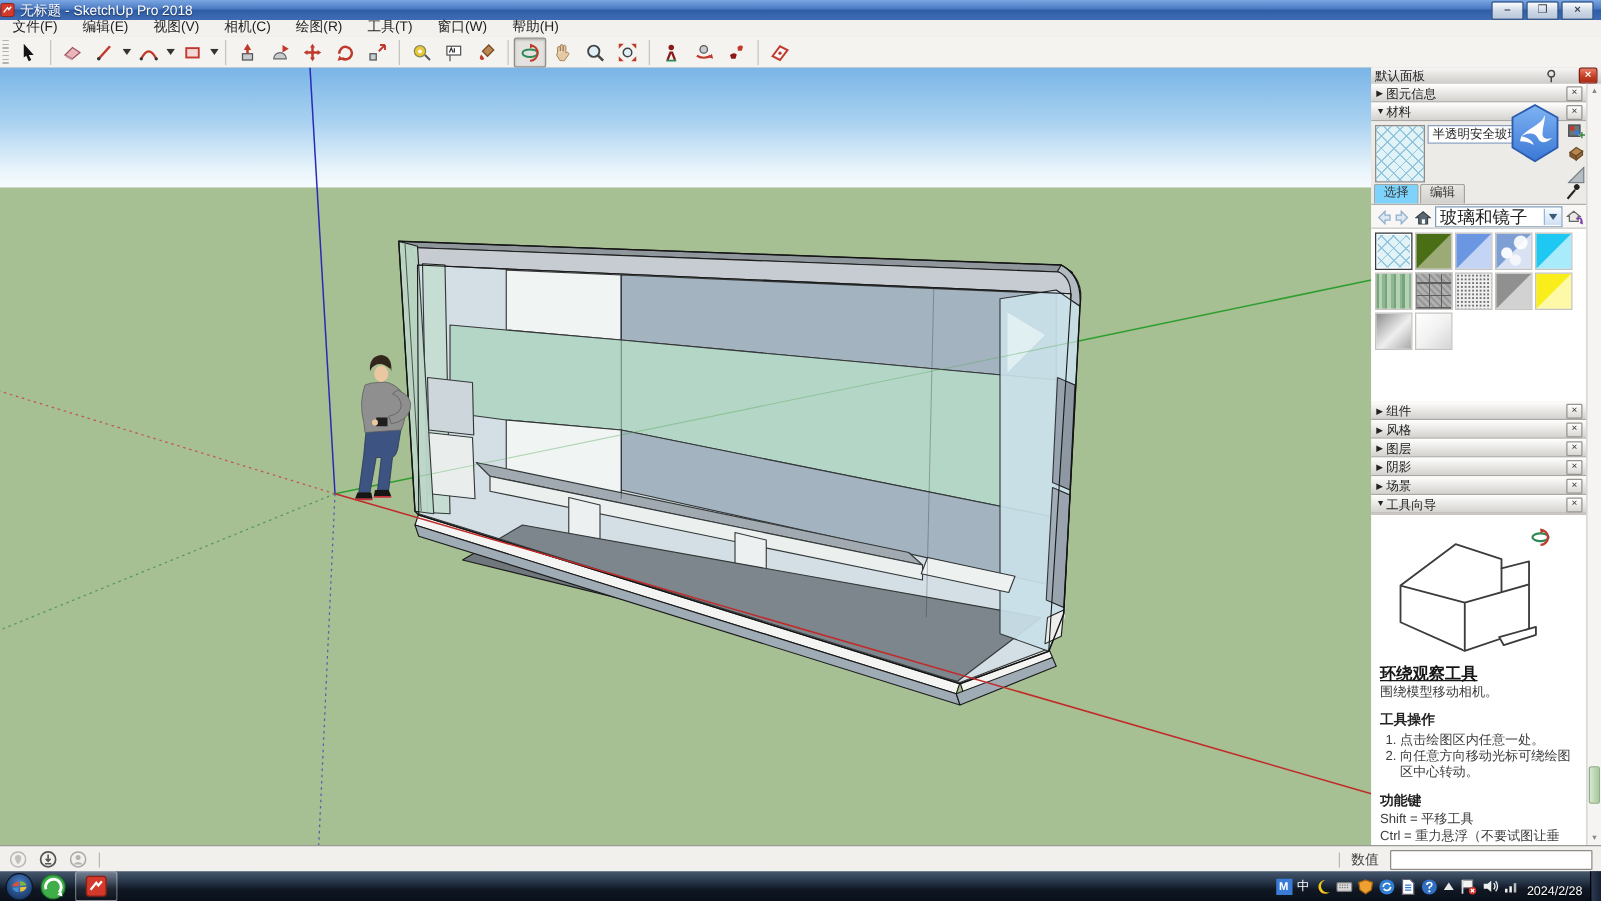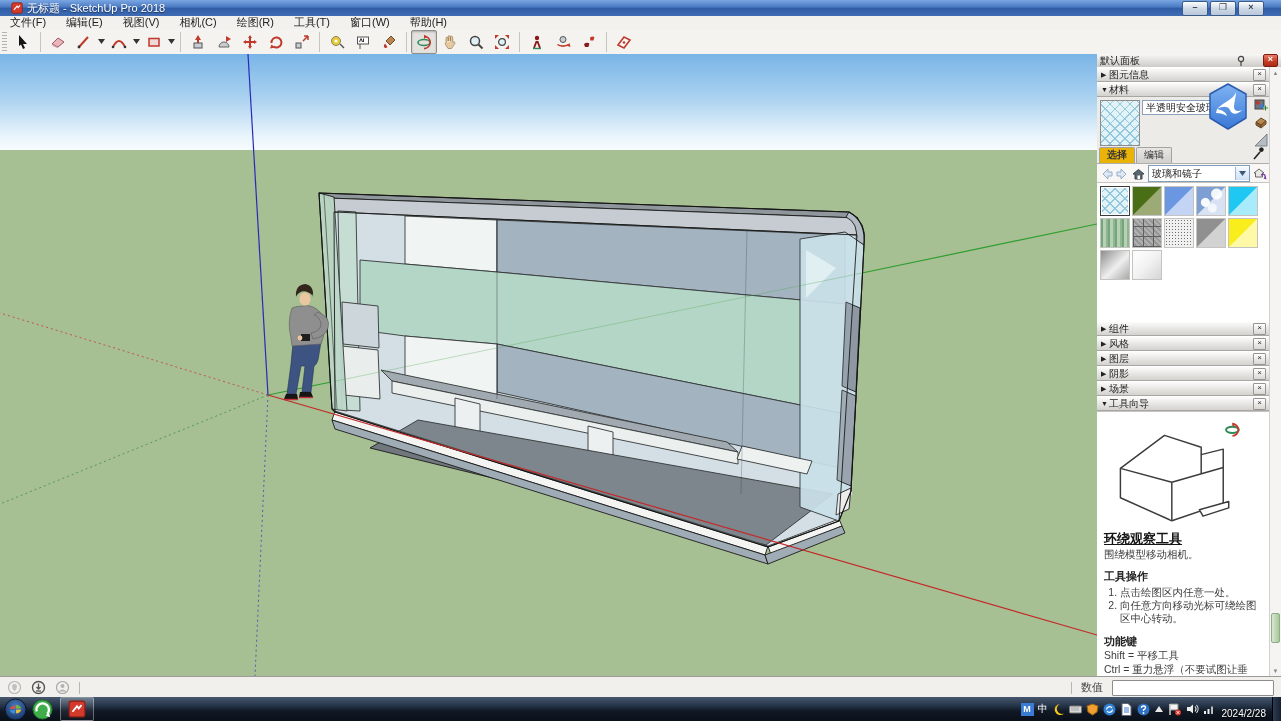--- a/index.html
+++ b/index.html
@@ -2,21 +2,21 @@
 <html><head>
 <meta charset="utf-8">
 <style>
   html,body{margin:0;padding:0;background:#444;}
   .app{position:relative;width:1281px;height:721px;overflow:hidden;
        font-family:"Liberation Sans","DejaVu Sans",sans-serif;background:#ece9e4;
        -webkit-font-smoothing:antialiased;}
   
   .titlebar{position:absolute;top:0;left:0;right:0;height:16px;
     background:linear-gradient(#7aa6e2 0%,#4a79c2 45%,#2e5ca6 50%,#3f6cb4 100%);
-    display:flex;align-items:center;padding:0 11px;color:#fff;font-size:11px;}
+    display:flex;align-items:center;padding:0 0;color:#fff;font-size:11px;}
   .titlebar .ticon{width:12px;height:12px;margin-right:4px;flex:0 0 auto;}
   .title-text{text-shadow:0 1px 1px rgba(0,0,0,.5);white-space:nowrap;}
   .win-controls{margin-left:auto;display:flex;gap:2px;padding-right:6px;}
   .win-btn{width:24px;height:13px;border:1px solid #3a5a88;border-radius:2px;
     background:linear-gradient(#fdfefe,#cfd9e6 50%,#b9c7da);color:#37424f;
     font-size:9px;line-height:11px;text-align:center;font-weight:bold;}
   
   .menubar{position:absolute;top:16px;left:0;right:0;height:13px;background:#f2f1ee;
     border-bottom:1px solid #d9d7d3;display:flex;gap:20px;padding:0 10px;
     font-size:11px;line-height:13px;color:#222;}
@@ -55,25 +55,25 @@
   
   .materials{height:224px;flex:0 0 224px;position:relative;background:#edebe7;}
   .mat-preview{position:absolute;left:3px;top:3px;width:38px;height:44px;border:1px solid #8f8d89;}
   .mat-name{position:absolute;left:45px;top:3px;width:88px;height:13px;background:#fff;
     border:1px solid #8aa0bd;font-size:10px;line-height:13px;padding:0 3px;white-space:nowrap;overflow:hidden;}
   .mat-btncol{position:absolute;right:2px;top:2px;display:flex;flex-direction:column;gap:3px;align-items:center;}
   .mat-dropper{position:absolute;right:4px;top:49px;}
   .mat-tabs{position:absolute;left:2px;top:50px;height:16px;display:flex;gap:1px;}
   .tab{padding:0 7px;line-height:14px;border:1px solid #a5a3a0;border-bottom:none;
     background:linear-gradient(#e8e6e2,#d2d0cc);border-radius:2px 2px 0 0;color:#333;}
-  .tab.active{background:#eab308;font-weight:bold;}
+  .tab.active{background:#7dd3fc;font-weight:normal;}
   .mat-nav{position:absolute;left:0;top:66px;right:0;height:19px;background:#f8f7f5;
     border-top:1px solid #b1afab;display:flex;align-items:center;gap:3px;padding:0 3px;}
   .mat-combo{flex:1;height:15px;background:#fff;border:1px solid #7f9db9;
-    display:flex;align-items:center;padding-left:3px;font-size:10px;white-space:nowrap;}
+    display:flex;align-items:center;padding-left:3px;font-size:14px;white-space:nowrap;}
   .combo-caret{margin-left:auto;width:13px;height:13px;background:linear-gradient(#f4f9ff,#cfe0f5);
     border-left:1px solid #9ab4d4;display:flex;align-items:center;justify-content:center;}
   .mat-swatches{position:absolute;left:0;top:85px;right:0;bottom:0;background:#fff;
     border-top:1px solid #c6c4c0;padding:3px;display:flex;flex-wrap:wrap;gap:2px;align-content:flex-start;}
   .sw{width:30px;height:30px;border:1px solid #c5c3bf;box-sizing:border-box;}
   .sw.selected{border:1px solid #3c3c3c;box-shadow:inset 0 0 0 1px #fff;}
   .sw-lattice{background-color:#e2f3f8;background-image:
      repeating-linear-gradient(45deg,rgba(140,195,220,.9) 0 1px,transparent 1px 7px),
      repeating-linear-gradient(-45deg,rgba(140,195,220,.9) 0 1px,transparent 1px 7px);}
   .sw-d-green{background:linear-gradient(to bottom right,#4a6e15 49.5%,#9cab75 50.5%);}

